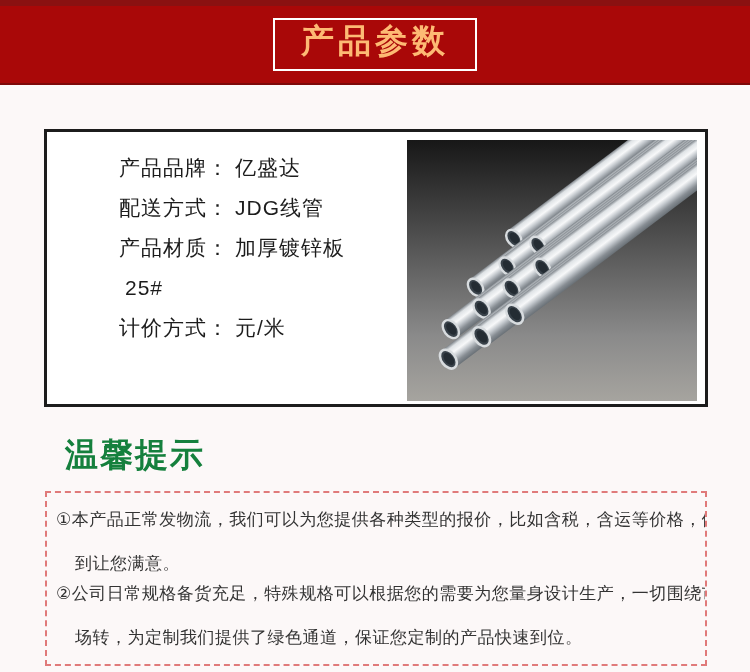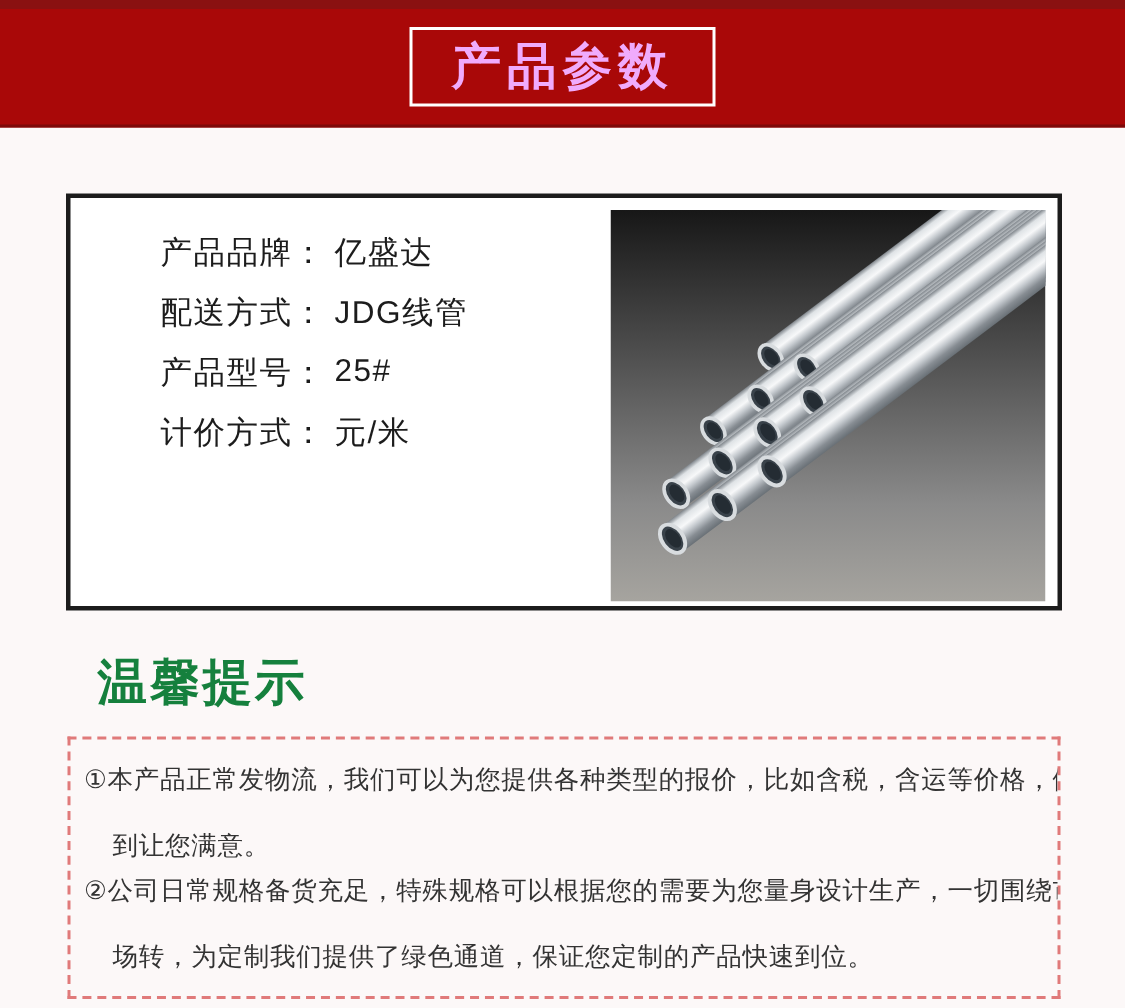--- a/index.html
+++ b/index.html
@@ -18,36 +18,38 @@
     border-top: 6px solid #8a1111;
     border-bottom: 2px solid #7e0909;
     display: flex; align-items: center; justify-content: center;
   }
   .banner-title-box {
     border: 2px solid #ffffff;
     padding: 7px 26px 9px 26px;
     background: transparent;
   }
   .banner-title {
-    color: #f0abfc;
+    color: #fdba74;
     font-size: 33px;
     font-weight: bold;
     letter-spacing: 4px;
     line-height: 1;
     white-space: nowrap;
+    font-family: Liberation Mono, monospace;
   }
 
   
   .params-box {
     margin: 44px 0 0 44px;
     width: 664px; height: 278px;
     background: #ffffff;
     border: 3px solid #1c1c1c;
     display: flex;
     overflow: hidden;
+    padding-left: 12px;
   }
   .spec-list {
     flex: 1 1 auto;
     padding: 16px 0 0 60px;
   }
   .spec-row {
     height: 40px;
     display: flex; align-items: center;
     font-size: 21px;
     color: #1c1c1c;
@@ -102,21 +104,24 @@
   <div class="spec-list">
     <div class="spec-row">
       <span class="spec-label">产品品牌：</span>
       <span class="spec-value">亿盛达</span>
     </div>
     <div class="spec-row">
       <span class="spec-label">配送方式：</span>
       <span class="spec-value">JDG线管</span>
     </div>
     <div class="spec-row">
-      <span class="spec-label">产品型号：</span>
+      <span class="spec-label">产品材质：</span>
+      <span class="spec-value">加厚镀锌板</span>
+    </div>
+    <div class="spec-row">
       <span class="spec-value">25#</span>
     </div>
     <div class="spec-row">
       <span class="spec-label">计价方式：</span>
       <span class="spec-value">元/米</span>
     </div>
   </div>
 
   <div class="photo-wrap">
     <svg width="290" height="261" viewBox="0 0 290 261">

